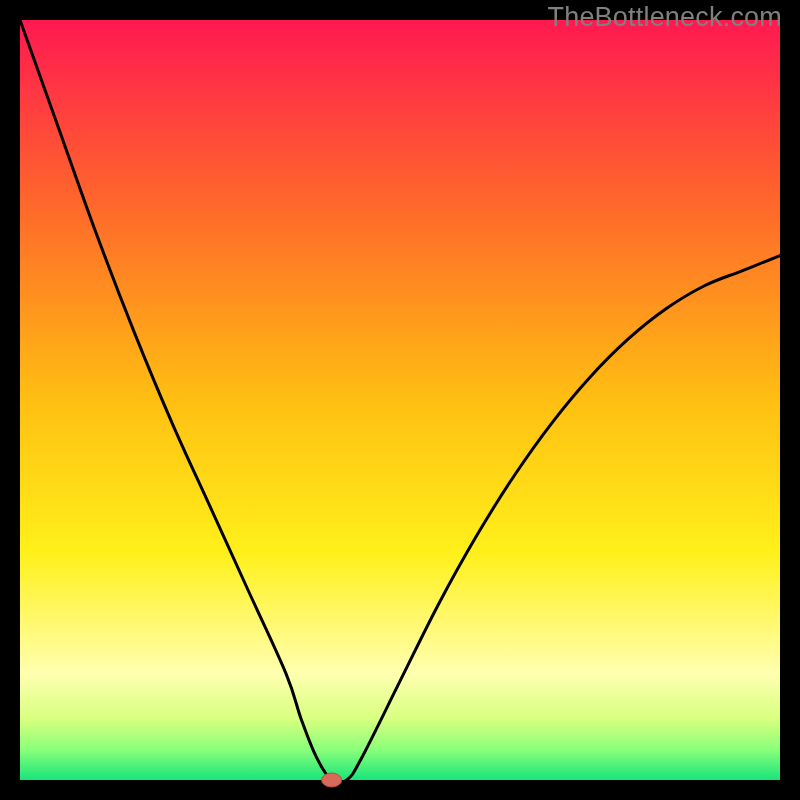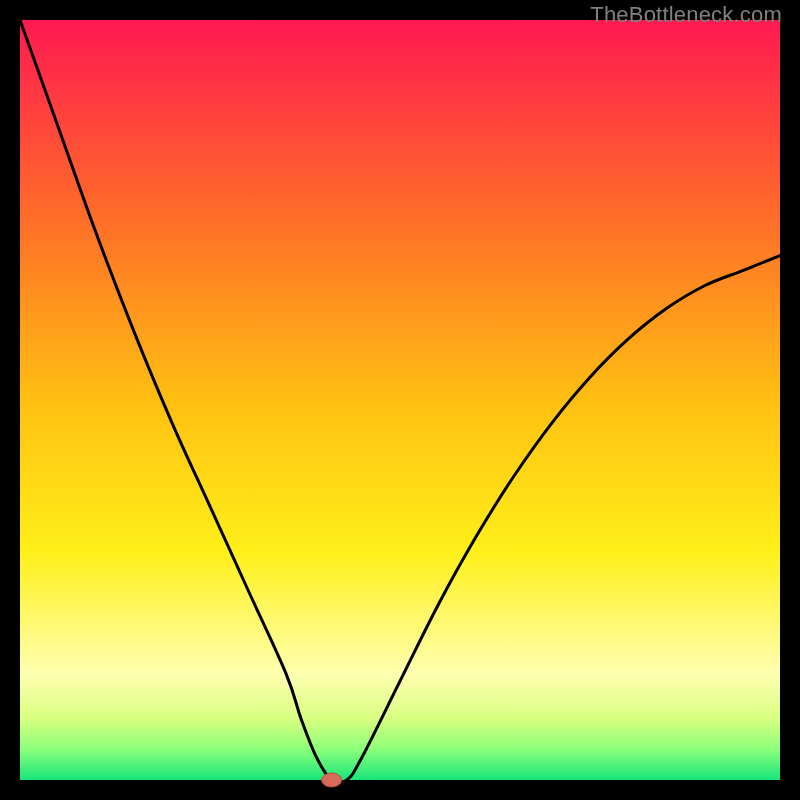--- a/index.html
+++ b/index.html
@@ -11,21 +11,21 @@
   .wrap {
     position: relative;
     width: 800px;
     height: 800px;
   }
   .watermark {
     position: absolute;
     top: 2px;
     right: 18px;
     color: #808080;
-    font-size: 22px;
+    font-size: 27px;
     font-weight: 500;
     z-index: 10;
     letter-spacing: 0.2px;
     text-align: center;
   }
   svg {
     display: block;
   }
 </style>
 </head>

